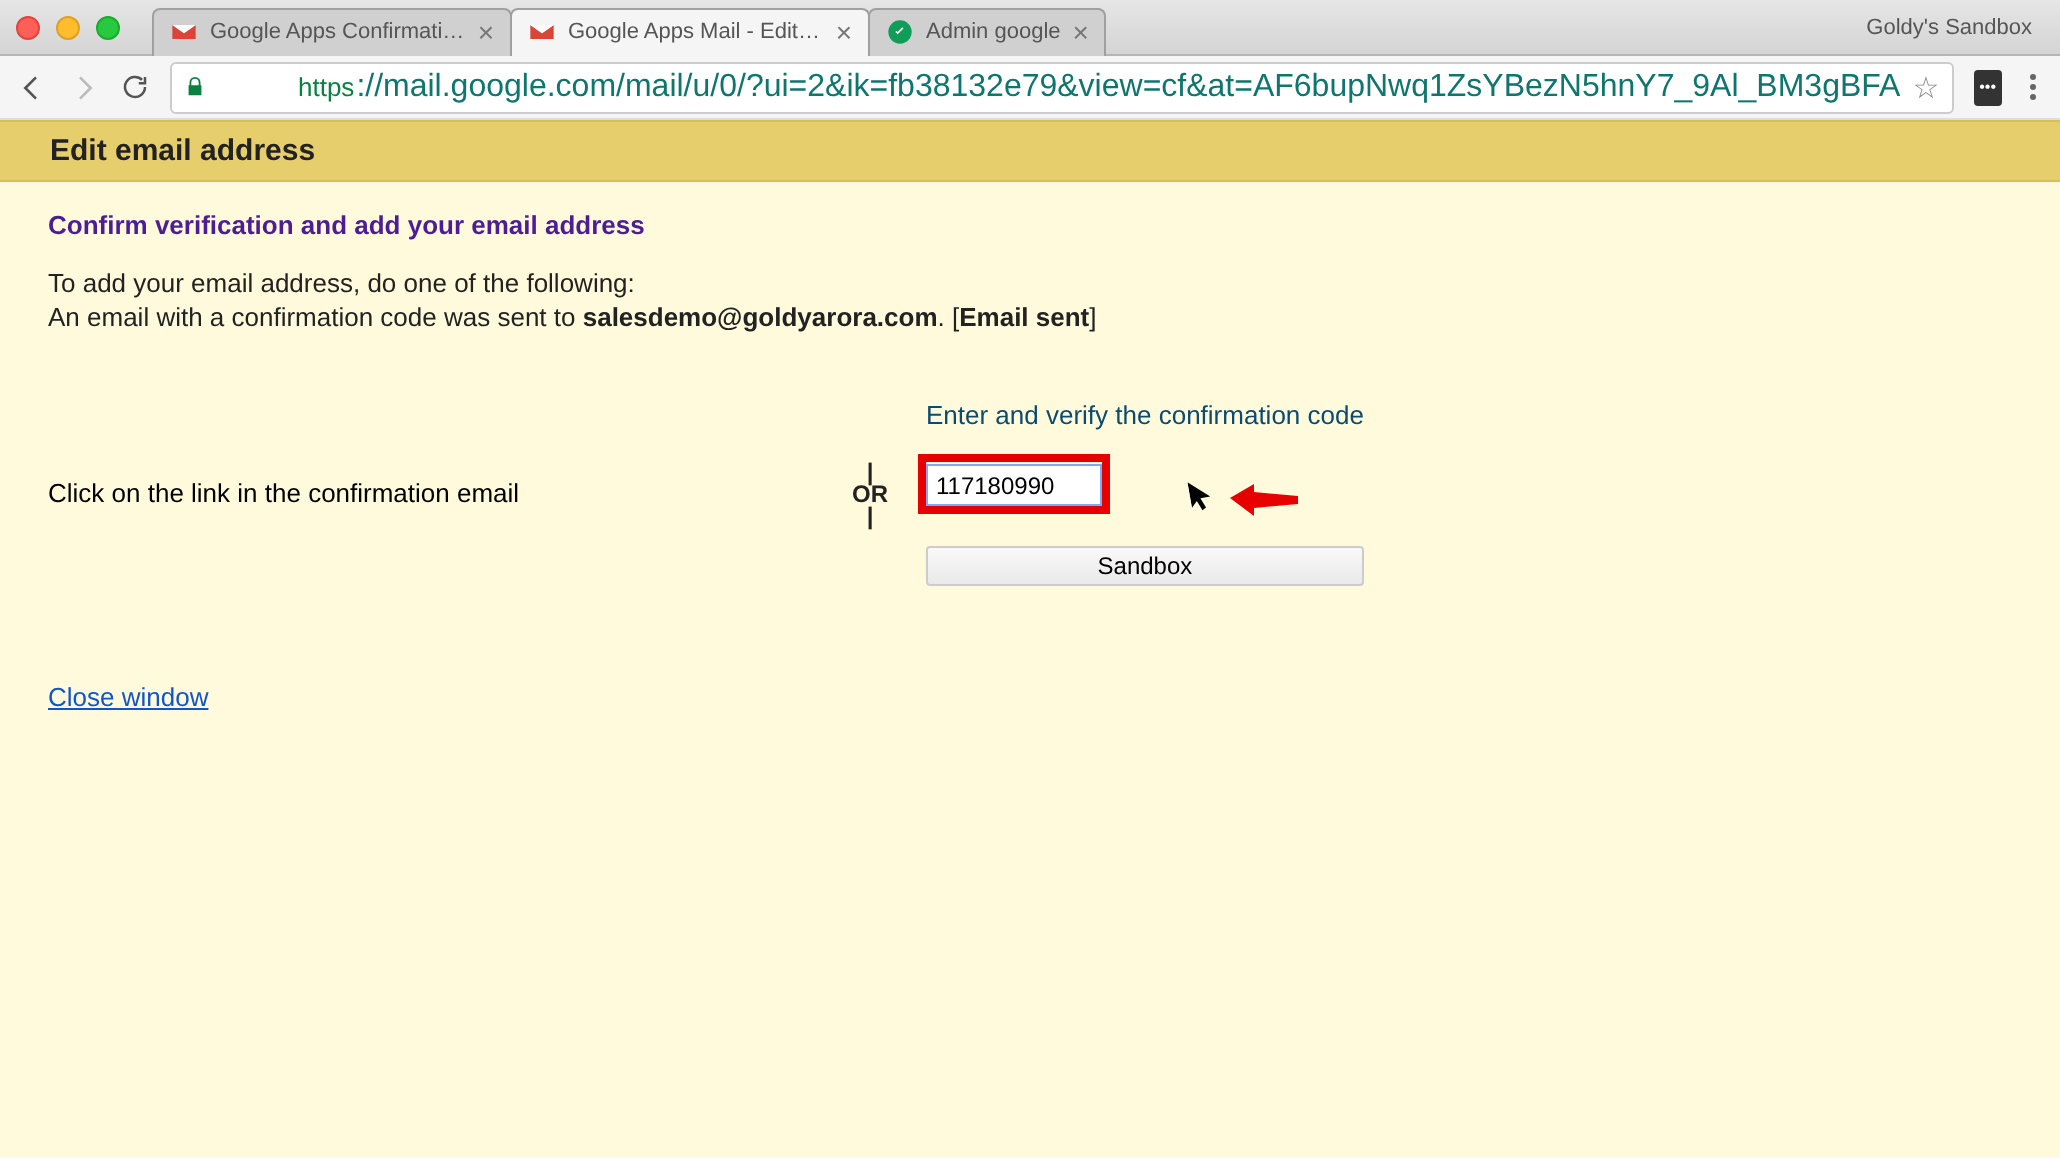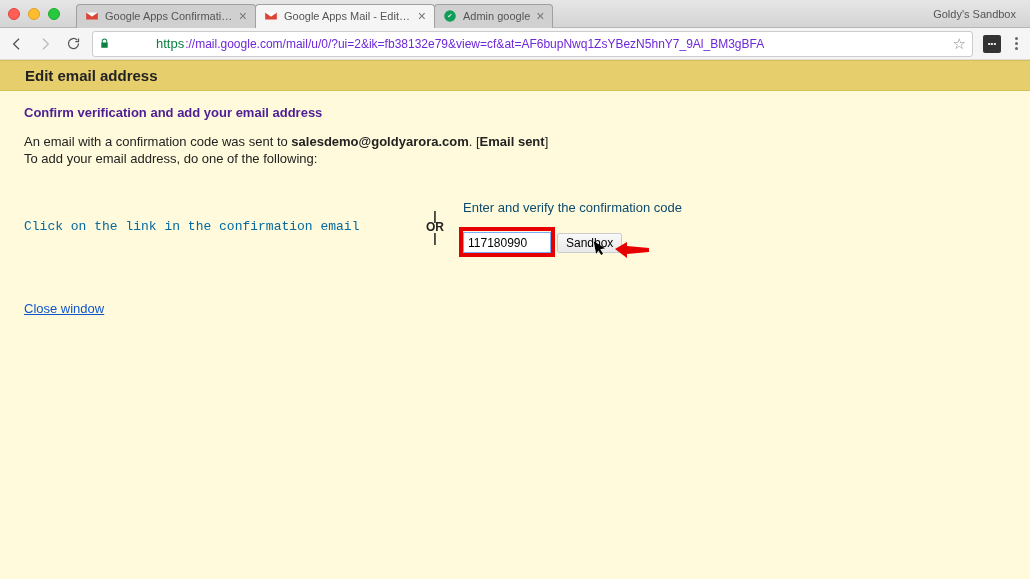--- a/index.html
+++ b/index.html
@@ -20,43 +20,43 @@
     .tab-close { font-size: 14px; color: #777; cursor: pointer; }
     .profile { margin-left: auto; font-size: 11px; color: #555; padding: 2px 6px; }
     
     .addrbar { height: 32px; background: #f5f5f5; display: flex; align-items: center; padding: 0 8px; gap: 10px; border-bottom: 1px solid #ddd; }
     .nav-btn { width: 18px; height: 18px; display: flex; align-items: center; justify-content: center; color: #555; cursor: pointer; }
     .nav-btn.disabled { color: #bbb; }
     .url-box { flex: 1; height: 26px; border: 1px solid #ccc; border-radius: 3px; display: flex; align-items: center; padding: 0 6px; background: #fff; gap: 6px; }
     .lock { font-size: 11px; }
     .lock.secure { color: #0b8043; }
     .url-scheme { color: #0b8043; font-size: 13px; padding-left: 40px; }
-    .url-rest { color: #6d28d9; font-size: 12px; white-space: nowrap; overflow: hidden; }
+    .url-rest { color: #0f766e; font-size: 16px; white-space: nowrap; overflow: hidden; }
     .star { margin-left: auto; color: #888; font-size: 15px; }
     .ext-icon { width: 18px; height: 18px; background: #333; border-radius: 2px; display: flex; align-items: center; justify-content: center; color: #fff; font-size: 8px; }
     .menu-dots { display: flex; flex-direction: column; gap: 2px; cursor: pointer; padding: 0 4px; }
     .menu-dots span { width: 3px; height: 3px; background: #666; border-radius: 50%; }
     
     
     .page { background: #fffadb; height: calc(579px - 60px); }
     .page-titlebar { background: #e6ce6c; padding: 6px 25px; color: #222; font-size: 15px; font-weight: bold; border-top: 1px solid #d8bf52; border-bottom: 1px solid #d8bf52; }
     .content { padding: 14px 24px; }
     .subheading { font-weight: bold; color: #4c1d95; margin-bottom: 14px; }
     .msg-line { color: #222; margin-bottom: 2px; }
     .bold { font-weight: bold; }
     
     .options { display: flex; align-items: center; margin-top: 34px; position: relative; }
-    .opt-left { flex: 0 0 395px; color: #0369a1; font-family: Liberation Mono, monospace; }
+    .opt-left { flex: 0 0 395px; color: #000000; }
     .or-col { display: flex; flex-direction: column; align-items: center; width: 32px; font-size: 12px; color: #222; user-select: none; }
     .or-dash { font-weight: bold; line-height: 8px; }
     .or-txt { font-weight: bold; font-size: 12px; }
     .opt-right { padding-left: 12px; position: relative; }
     .opt-right-label { color: #0c4a6e; margin-bottom: 17px; }
     
-    .code-row { display: flex; align-items: center; gap: 6px; position: relative; }
+    .code-row { display: flex; gap: 20px; position: relative; flex-direction: column; }
     .code-input { width: 88px; height: 21px; border: 1px solid #7baaf7; background: #fff; font-size: 12px; padding: 0 4px; font-family: Arial; outline: none; }
     .code-highlight { position: absolute; border: 4px solid #e60000; width: 96px; height: 30px; top: -5px; left: -4px; pointer-events: none; }
     .verify-btn { font-size: 12px; height: 20px; padding: 0 8px; border: 1px solid #ccc; background: linear-gradient(#f9f9f9, #e9e9e9); cursor: pointer; border-radius: 2px; }
     .cursor-arrow { position: absolute; left: 132px; top: 8px; font-size: 14px; color: #000; pointer-events: none; transform: rotate(-10deg); }
     .red-arrow { position: absolute; left: 152px; top: 10px; pointer-events: none; }
     
     .close-link { text-align: left; margin-top: 48px; }
     .close-link a { color: #1155cc; text-decoration: underline; cursor: pointer; font-size: 13px; }
     
     svg { display: block; }
@@ -136,24 +136,24 @@
       <span></span>
       <span></span>
       <span></span>
     </div>
 </div>
 
 <div class="page">
   <div class="page-titlebar">Edit email address</div>
   <div class="content">
     <div class="subheading">Confirm verification and add your email address</div>
+    <div class="msg-line">To add your email address, do one of the following:</div>
     <div class="msg-line">
       <span>An email with a confirmation code was sent to </span><span class="bold">salesdemo@goldyarora.com</span><span>. [</span><span class="bold">Email sent</span><span>]</span>
     </div>
-    <div class="msg-line">To add your email address, do one of the following:</div>
 
     <div class="options">
       <div class="opt-left">Click on the link in the confirmation email</div>
       <div class="or-col">
         <span class="or-dash">|</span>
         <span class="or-txt">OR</span>
         <span class="or-dash">|</span>
       </div>
       <div class="opt-right">
         <div class="opt-right-label">Enter and verify the confirmation code</div>

